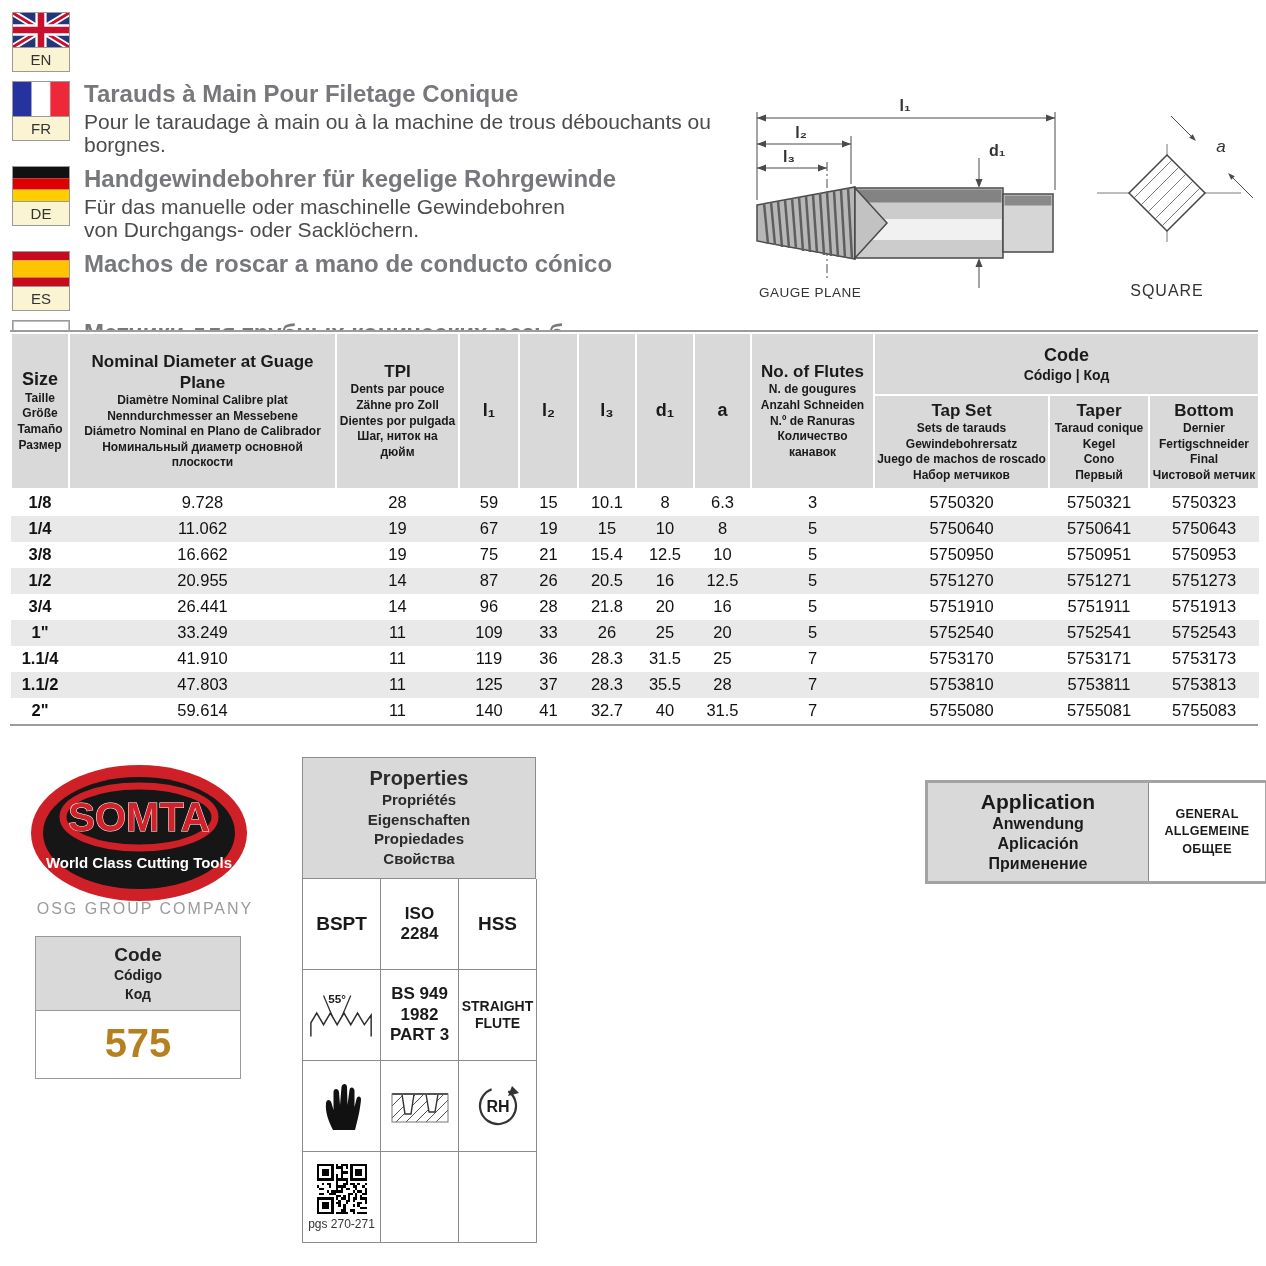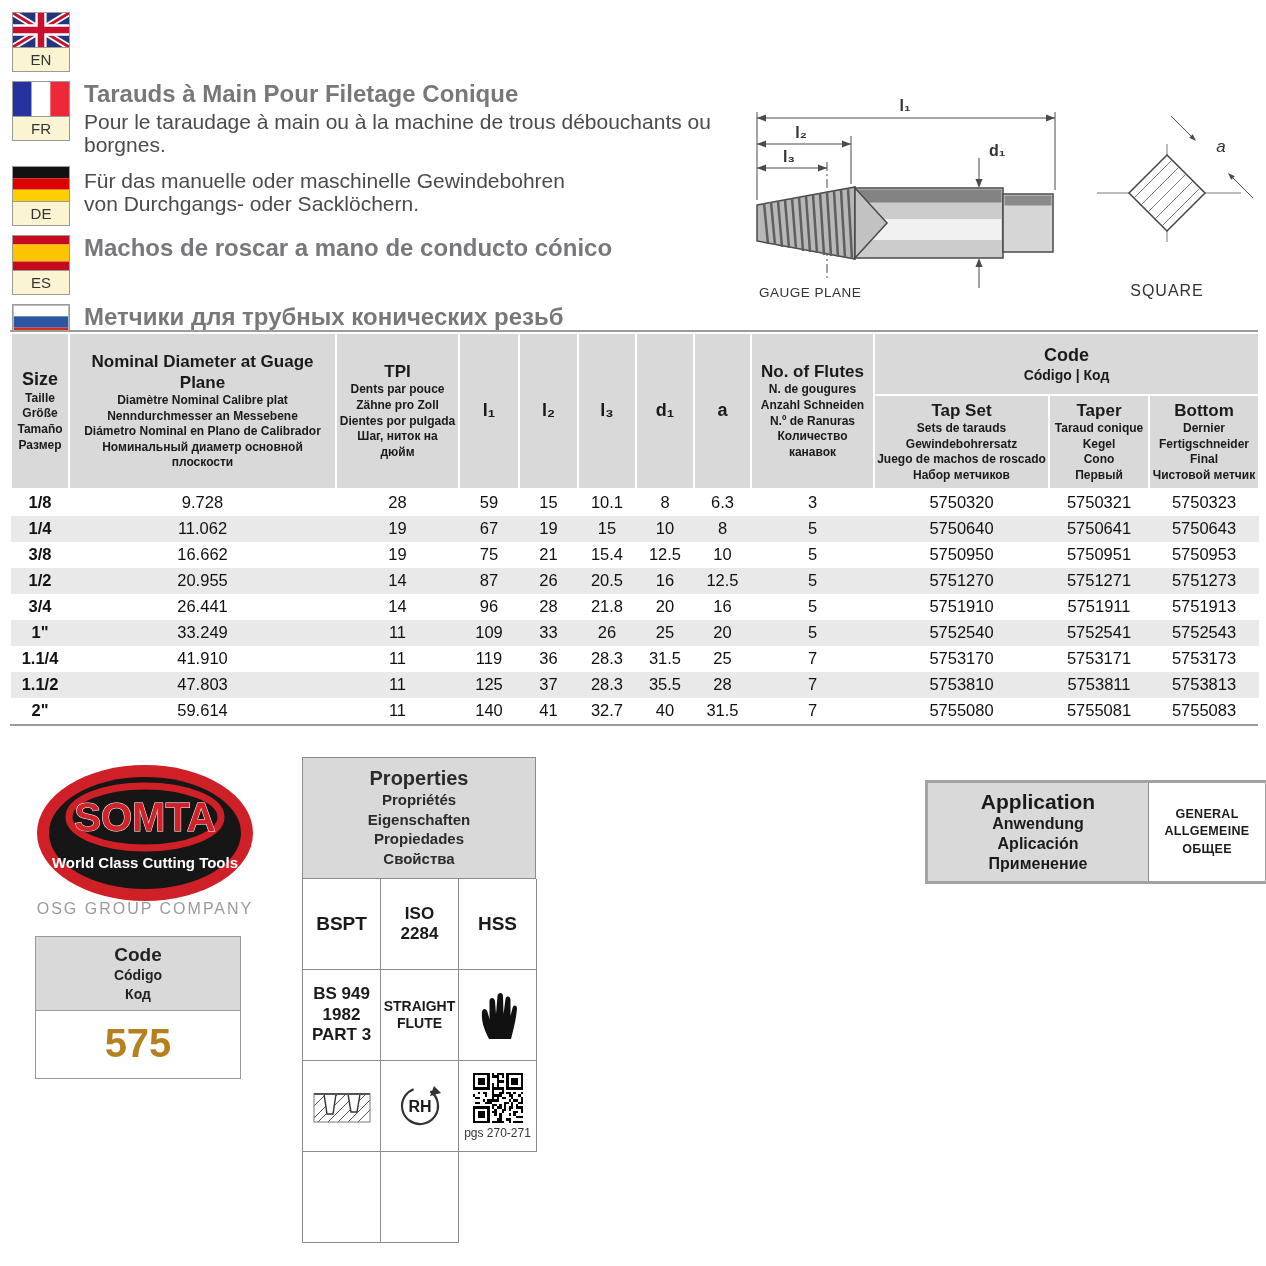--- a/index.html
+++ b/index.html
@@ -29,21 +29,21 @@
                 text-align:center;padding:4px 2px;color:#1a1a1a;}
   .h1{display:block;font-size:17px;font-weight:bold;line-height:1.25;}
   .h1.big{font-size:18px;}
   .h2{display:block;font-size:12px;font-weight:bold;line-height:1.3;}
   .hsub{font-size:18px;font-weight:bold;}
   table.spec td{text-align:center;font-size:16.5px;height:26px;padding:0 2px;color:#111;}
   table.spec tr.alt{background:#e9e9e9;}
   table.spec td.size-col{font-weight:bold;}
 
   
-  .logo{position:absolute;left:35px;top:763px;}
+  .logo{position:absolute;left:29px;top:763px;}
   .osg-line{position:absolute;left:25px;top:900px;width:240px;text-align:center;
             font-size:16px;letter-spacing:2px;color:#9b9b9b;}
   .code-box{position:absolute;left:35px;top:936px;width:206px;}
   .code-box .cb-head{border:1px solid #999;background:#d9d9d9;text-align:center;padding:7px 0 6px;}
   .cb-l1{display:block;font-size:19px;font-weight:bold;color:#222;}
   .cb-l2{display:block;font-size:14px;font-weight:bold;color:#222;line-height:1.35;}
   .code-box .cb-val{border:1px solid #999;border-top:none;background:#fff;text-align:center;
                     font-size:40px;font-weight:bold;padding:10px 0 12px;}
 
   
@@ -110,20 +110,21 @@
     <div class="lang-row">
       <div class="flag-block">
         <svg viewBox="0 0 60 36" preserveAspectRatio="none">
           <rect width="60" height="12" fill="#111"></rect>
             <rect y="12" width="60" height="12" fill="#dd0000"></rect>
             <rect y="24" width="60" height="12" fill="#ffce00"></rect>
         </svg>
         <div class="flag-code">DE</div>
       </div>
       <div>
+        <div class="lang-title">Handgewindebohrer für kegelige Rohrgewinde</div>
         <div class="lang-sub wrap">Für das manuelle oder maschinelle Gewindebohren von Durchgangs- oder Sacklöchern.</div>
       </div>
     </div>
 
     <div class="lang-row">
       <div class="flag-block">
         <svg viewBox="0 0 60 36" preserveAspectRatio="none">
           <rect width="60" height="9" fill="#c60b1e"></rect>
             <rect y="9" width="60" height="18" fill="#ffc400"></rect>
             <rect y="27" width="60" height="9" fill="#c60b1e"></rect>
@@ -477,20 +478,28 @@
         <span class="t-lg">BSPT</span>
       </div>
       <div class="pcell">
         <span class="t-md">ISO</span>
         <span class="t-md">2284</span>
       </div>
       <div class="pcell">
         <span class="t-lg">HSS</span>
       </div>
 
+      <div class="pcell">
+        <svg width="70" height="52" viewBox="0 0 72 52">
+          <line x1="17" y1="6" x2="28" y2="32" stroke="#2e2e2e" stroke-width="1.3"></line>
+          <line x1="45" y1="6" x2="34" y2="32" stroke="#2e2e2e" stroke-width="1.3"></line>
+          <text x="31" y="14" text-anchor="middle" font-size="12" font-weight="bold" fill="#1a1a1a">55°</text>
+          <path d="M4,48 L4,34 L10,24 L17,36 L24,24 L31,36 L38,24 L45,36 L52,24 L59,36 L66,26 L66,48" fill="#fff" stroke="#2e2e2e" stroke-width="1.5"></path>
+        </svg>
+      </div>
       <div class="pcell">
         <span class="t-md">BS 949</span>
         <span class="t-md">1982</span>
         <span class="t-md">PART 3</span>
       </div>
       <div class="pcell">
         <span class="t-sm">STRAIGHT</span>
         <span class="t-sm">FLUTE</span>
       </div>
 

